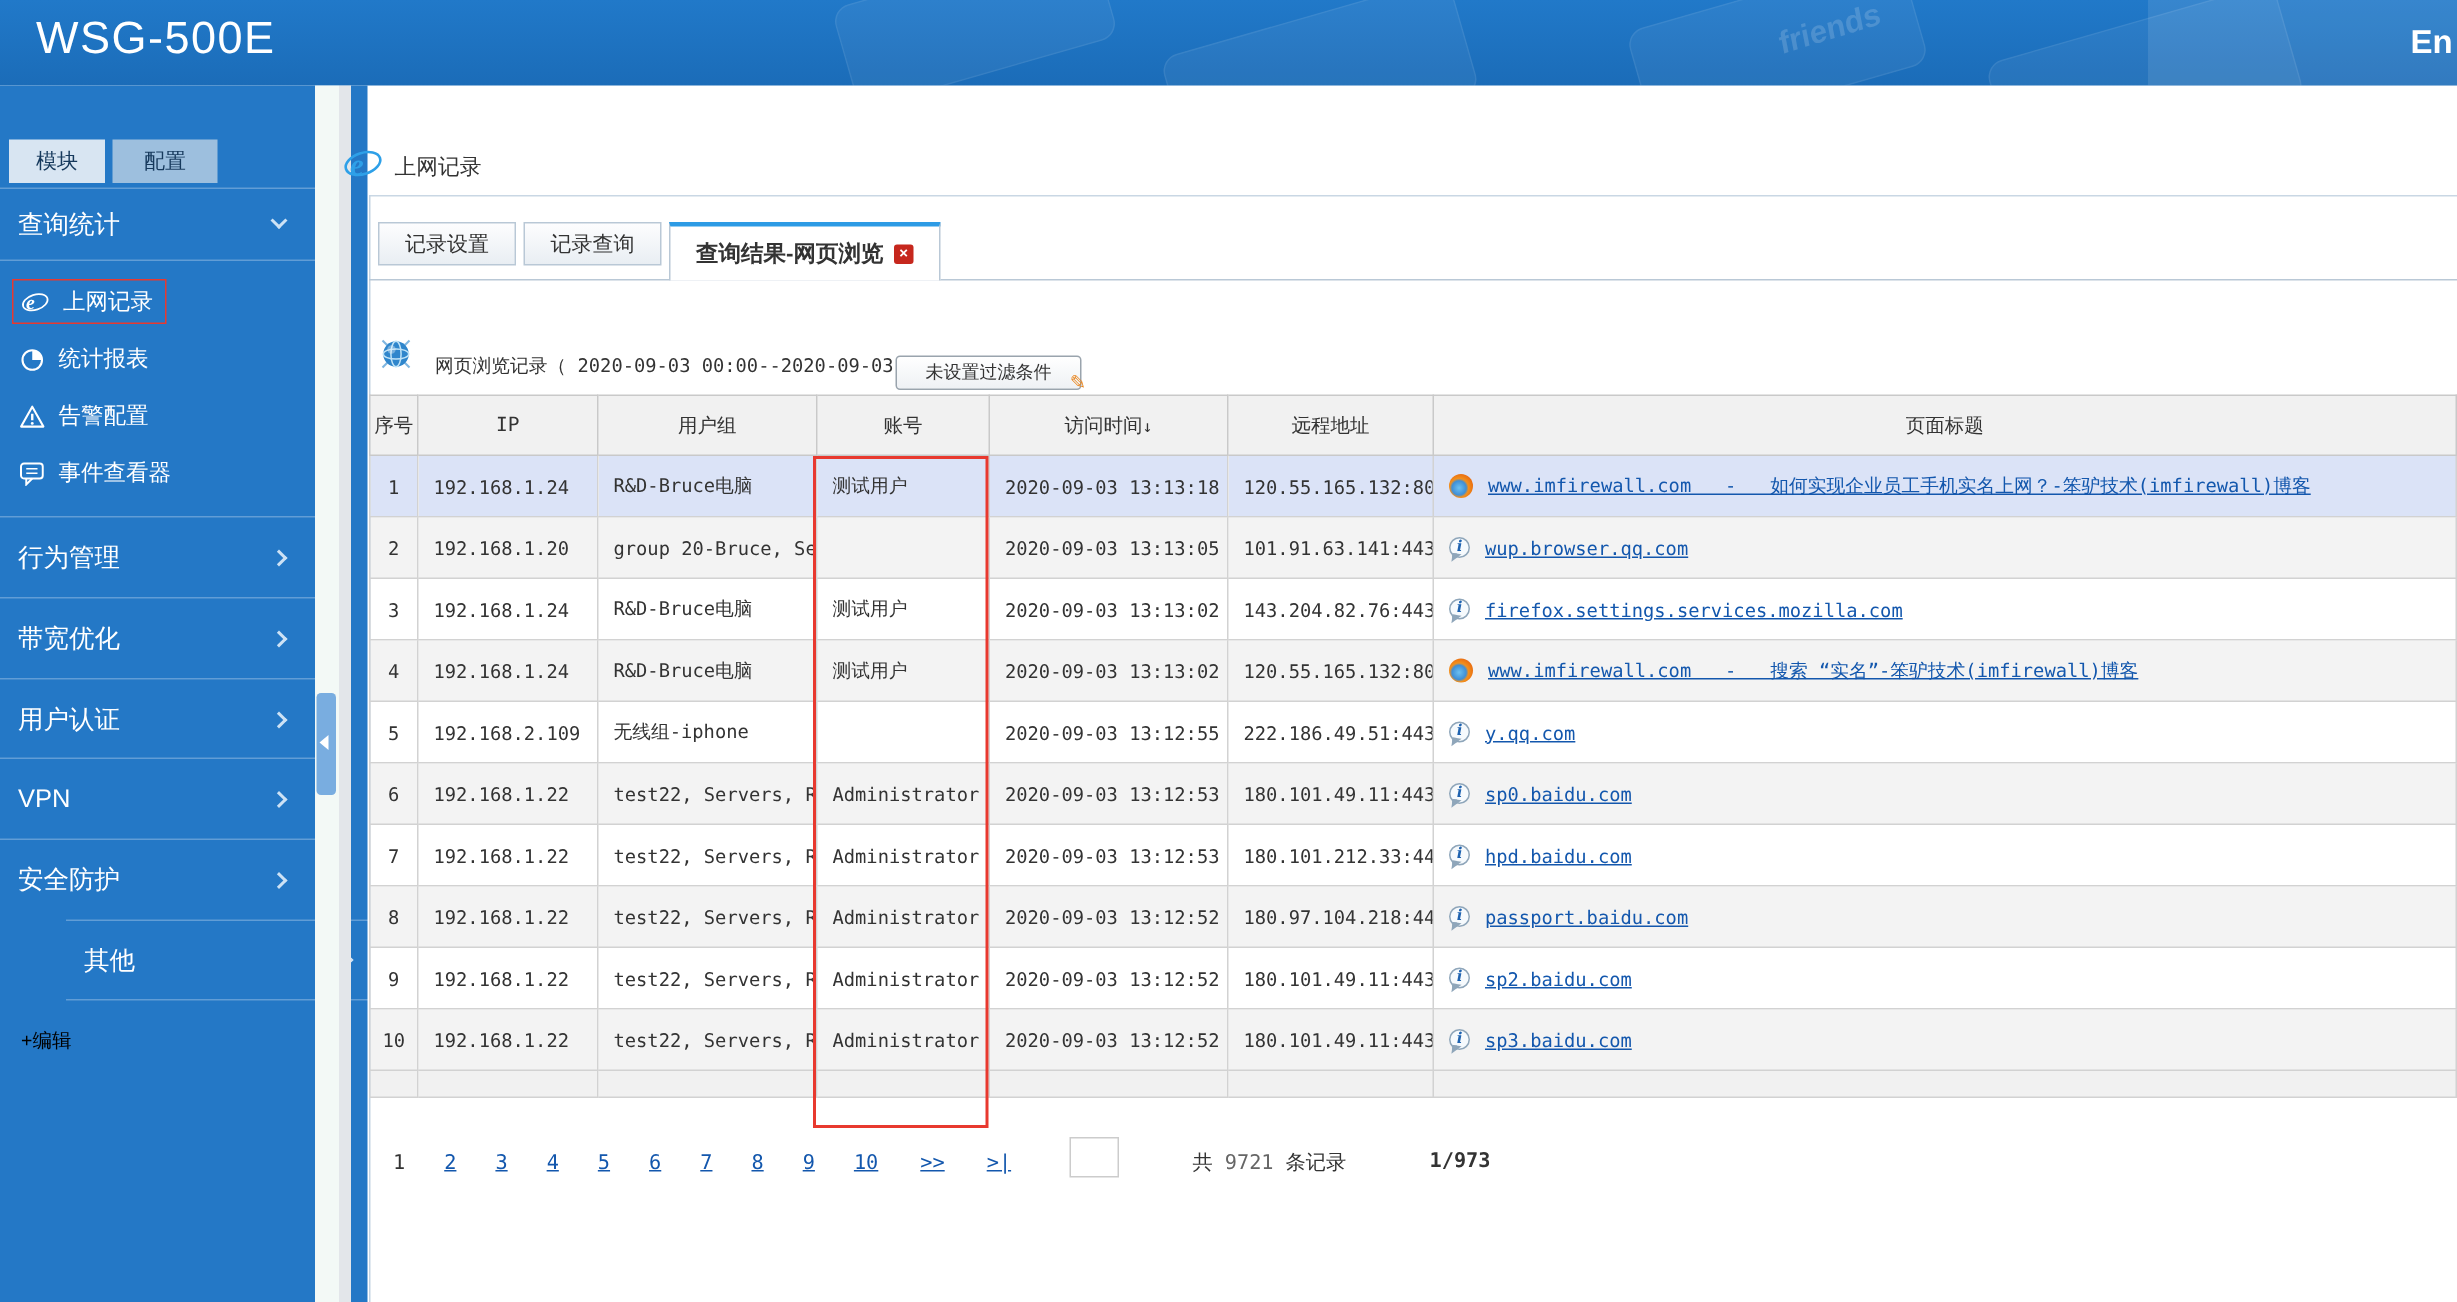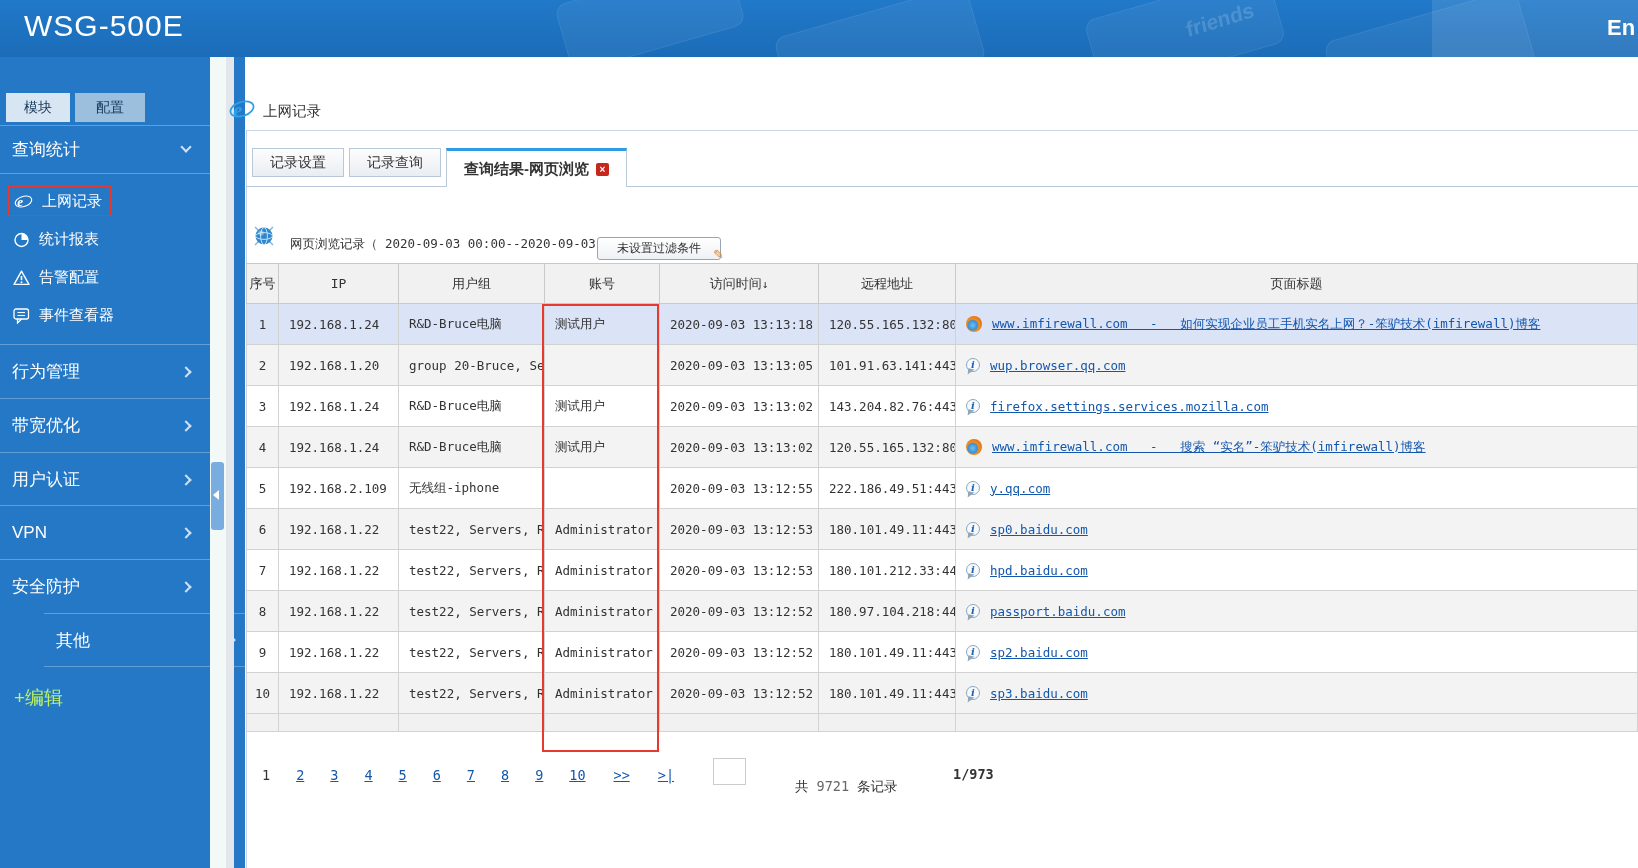--- a/index.html
+++ b/index.html
@@ -34,21 +34,21 @@
   .side-section.s5 { top:502px; } .side-section.s6 { top:556px; border-bottom:1px solid rgba(255,255,255,0.28);margin-left:44px; }
   .chev { position:absolute; right:20px; width:8px; height:8px;
     border-right:2px solid #cde2f5; border-bottom:2px solid #cde2f5; }
   .chev.down { transform:rotate(45deg); top:17px; }
   .chev.right { transform:rotate(-45deg); }
   .submenu { position:absolute; left:0; top:116px; width:210px; height:171px;
     border-top:1px solid rgba(255,255,255,0.28); display:flex; flex-direction:column; gap:8px; padding-top:12px; }
   .submenu-item { display:flex; align-items:center; gap:9px; height:30px; margin-left:8px;
     padding:0 8px 0 5px; font-size:15px; width:max-content; cursor:pointer; }
   .submenu-item.selected { border:1px solid #e8392f; }
-  .side-edit { position:absolute; left:14px; top:628px; font-size:19px; color:#bef264; cursor:pointer; }
+  .side-edit { position:absolute; left:14px; top:628px; font-size:13px; color:#000000; cursor:pointer; }
 
   
   .strip-light { position:absolute; left:210px; top:57px; width:16px; height:811px; background:#f3f9f6; }
   .strip-gray  { position:absolute; left:226px; top:57px; width:8px;  height:811px; background:#e3e6ea; }
   .collapse-handle { position:absolute; left:211px; top:462px; width:13px; height:68px;
     background:#79ade0; border-radius:3px; cursor:pointer; }
   .collapse-handle::after { content:""; position:absolute; left:2px; top:28px;
     border:5px solid transparent; border-right:6px solid #fff; border-left:0; }
 
   
@@ -103,21 +103,21 @@
   .annotation-table { left:542px; top:304px; width:117px; height:448px; }
 
   
   .pagination { position:absolute; left:262px; top:760px; height:30px; display:flex; align-items:center;
     font-family:"DejaVu Sans Mono",monospace; font-size:13.5px; color:#333; }
   .page-current { font-weight:normal; }
   .page-num { color:#1357ad; text-decoration:underline; margin-left:26px; cursor:pointer; }
   .page-next, .page-last { color:#1357ad; text-decoration:underline; margin-left:28px; cursor:pointer; }
   .jump-input { position:absolute; left:713px; top:758px; width:33px; height:27px;
     border:1px solid #ccc; background:#fff; font:13px "DejaVu Sans Mono",monospace; text-align:center; }
-  .total-text { position:absolute; left:795px; top:766px; font-size:13.5px; color:#333;margin-top:12px; }
+  .total-text { position:absolute; left:795px; top:766px; font-size:13.5px; color:#333; }
   .total-text .cnt { font-family:"DejaVu Sans Mono",monospace; color:#666; margin:0 8px; }
   .page-indicator { position:absolute; left:953px; top:766px; font:bold 13.5px "DejaVu Sans Mono",monospace; color:#333; }
 </style>
 </head>
 <body>
 
 <div class="canvas">
 
   <div class="top-header">
     <div class="kb-key" style="left:560px;top:-20px;width:180px;height:70px;"></div>

